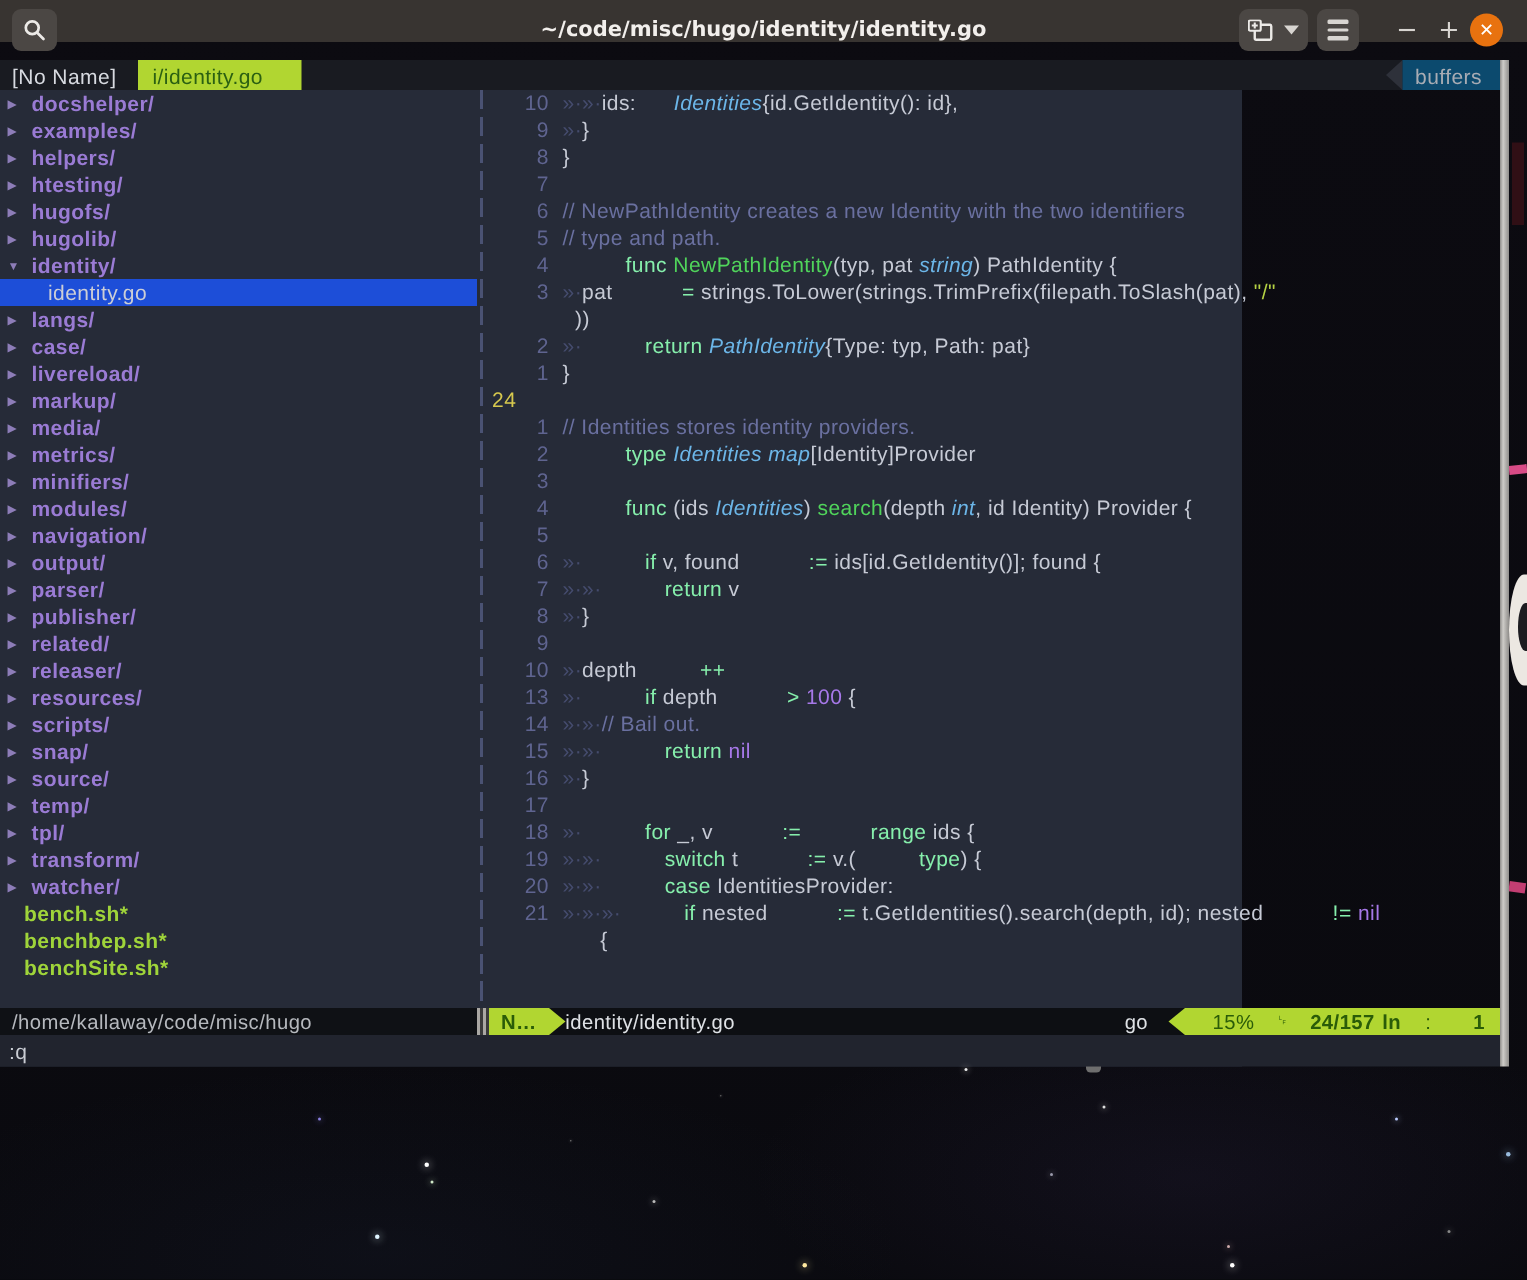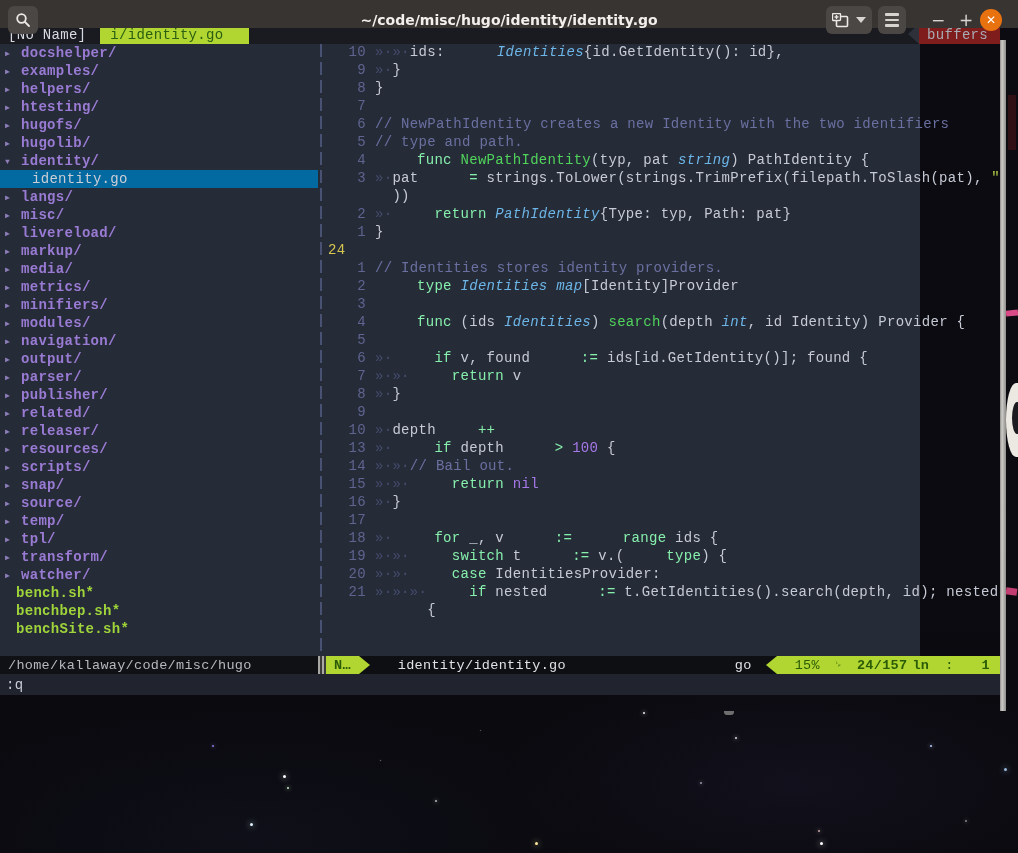--- a/index.html
+++ b/index.html
@@ -21,37 +21,37 @@
     display:flex;align-items:center;justify-content:center;color:#e6e3e0;}
   .tb-title{position:absolute;left:0;right:0;top:0;height:40px;display:flex;align-items:center;justify-content:center;
     color:#f2efec;font-weight:bold;font-size:14px;pointer-events:none;}
   .winctl{position:absolute;top:0;height:40px;display:flex;align-items:center;color:#d8d5d1;font-size:17px;}
   .close-btn{width:22px;height:22px;border-radius:50%;background:#e8720f;color:#fff;
     display:flex;align-items:center;justify-content:center;font-size:12px;font-weight:bold;}
   .caret{width:0;height:0;border-left:5px solid transparent;border-right:5px solid transparent;border-top:6px solid #d8d5d1;}
   .hamb{display:flex;flex-direction:column;gap:3px;}
   .hamb span{display:block;width:14px;height:2.5px;background:#d8d5d1;border-radius:1px;}
 
-  .term{position:absolute;left:0;top:24px;width:920px;height:671px;background:#262b38;
-    font-family:Liberation Mono, monospace;font-size:14px;letter-spacing:.3px;}
+  .term{position:absolute;left:0;top:40px;width:828px;height:671px;background:#262b38;
+    font-family:Liberation Sans, sans-serif;font-size:14px;letter-spacing:.3px;}
   .scrollbar{position:absolute;left:1000px;top:40px;width:6px;height:671px;
     background:linear-gradient(90deg,#8f8d8a,#ceccc8 35%,#8f8d8a);}
 
   
   .tabline{position:absolute;left:0;top:0;width:1000px;height:20px;background:#191b21;display:flex;align-items:stretch;}
   .tab-noname{color:#d7dae0;padding:1px 8px 0 8px;display:flex;align-items:center;}
   .tab-active{margin-left:6px;background:#b1d631;color:#2b6012;padding:1px 26px 0 10px;display:flex;align-items:center;}
   .tab-right{margin-left:auto;display:flex;align-items:stretch;}
   .tab-buf-arrow{width:0;height:0;border-top:10px solid transparent;border-bottom:10px solid transparent;border-right:11px solid #2e313a;}
-  .tab-buffers{background:#7f1d1d;color:#a8acb4;padding:1px 12px 0 8px;display:flex;align-items:center;text-align:center;}
+  .tab-buffers{background:#0c4a6e;color:#a8acb4;padding:1px 12px 0 8px;display:flex;align-items:center;text-align:center;}
 
   
   .tree{position:absolute;left:0;top:20px;width:318px;height:612px;overflow:hidden;}
   .tree-row{height:18px;display:flex;align-items:center;white-space:pre;}
-  .tree-row.sel{background:#0369a1;}
+  .tree-row.sel{background:#1d4ed8;}
   .tr-arrow{width:16px;padding-left:5px;font-size:8px;color:#8d7db8;flex:none;}
   .tr-dir{color:#9a7bd4;font-weight:bold;}
   .tr-file{color:#ccced6;}
   .tr-exec{color:#9fd43a;font-weight:bold;}
   .tr-indent{width:16px;flex:none;}
 
   .vsep{position:absolute;left:320px;top:20px;width:2px;height:612px;
     background:repeating-linear-gradient(#4a5273 0 13px, transparent 13px 18px);}
 
   .code{position:absolute;left:326px;top:20px;width:674px;height:612px;overflow:hidden;}
@@ -69,21 +69,21 @@
   .t-d{color:#c6cad5;text-align:right;}
 
   
   .statusrow{position:absolute;left:0;top:632px;width:1000px;height:18px;display:flex;font-size:13.5px;}
   .tree-status{width:318px;background:#0f1115;color:#b6b9be;display:flex;align-items:center;padding-left:8px;box-sizing:border-box;white-space:pre;}
   .stripes{width:8px;background:repeating-linear-gradient(90deg,#a9a7a3 0 2px,#3a3a3a 2px 4px);}
   .mainstatus{flex:1;background:#0d0f13;display:flex;align-items:center;color:#dfe2e6;}
   .mode-chip{background:#b1d631;color:#2a5c08;font-weight:bold;padding:0 8px;height:18px;display:flex;align-items:center;}
   .arrow-r{width:0;height:0;border-top:9px solid transparent;border-bottom:9px solid transparent;border-left:11px solid #b1d631;}
   .arrow-l{width:0;height:0;border-top:9px solid transparent;border-bottom:9px solid transparent;border-right:11px solid #b1d631;margin-left:14px;}
-  .st-file{margin-left:28px;}
+  .st-file{margin-left:0;}
   .st-ft{margin-left:auto;}
   .lineinfo{background:#b1d631;color:#2a5c08;height:18px;display:flex;align-items:center;flex:none;padding:0 10px 0 18px;}
   .li-b{font-weight:bold;}
 
   .cmdline{position:absolute;left:0;top:650px;width:1000px;height:21px;background:#21242e;color:#c9ccd3;
     display:flex;align-items:center;padding-left:6px;box-sizing:border-box;}
 
   .resize-notch{position:absolute;left:724px;top:711px;width:10px;height:4px;background:#6e6e6e;border-radius:0 0 3px 3px;}
 </style>
 </head>
@@ -110,21 +110,21 @@
     <div class="tree" id="tree">
         <div class="tree-row"><span class="tr-arrow">▶</span><span class="tr-dir">docshelper/</span></div>
         <div class="tree-row"><span class="tr-arrow">▶</span><span class="tr-dir">examples/</span></div>
         <div class="tree-row"><span class="tr-arrow">▶</span><span class="tr-dir">helpers/</span></div>
         <div class="tree-row"><span class="tr-arrow">▶</span><span class="tr-dir">htesting/</span></div>
         <div class="tree-row"><span class="tr-arrow">▶</span><span class="tr-dir">hugofs/</span></div>
         <div class="tree-row"><span class="tr-arrow">▶</span><span class="tr-dir">hugolib/</span></div>
         <div class="tree-row"><span class="tr-arrow">▼</span><span class="tr-dir">identity/</span></div>
         <div class="tree-row sel"><span class="tr-indent" style="width: 32px;"></span><span class="tr-file">identity.go</span></div>
         <div class="tree-row"><span class="tr-arrow">▶</span><span class="tr-dir">langs/</span></div>
-        <div class="tree-row"><span class="tr-arrow">▶</span><span class="tr-dir">misc/</span></div>
+        <div class="tree-row"><span class="tr-arrow">▶</span><span class="tr-dir">case/</span></div>
         <div class="tree-row"><span class="tr-arrow">▶</span><span class="tr-dir">livereload/</span></div>
         <div class="tree-row"><span class="tr-arrow">▶</span><span class="tr-dir">markup/</span></div>
         <div class="tree-row"><span class="tr-arrow">▶</span><span class="tr-dir">media/</span></div>
         <div class="tree-row"><span class="tr-arrow">▶</span><span class="tr-dir">metrics/</span></div>
         <div class="tree-row"><span class="tr-arrow">▶</span><span class="tr-dir">minifiers/</span></div>
         <div class="tree-row"><span class="tr-arrow">▶</span><span class="tr-dir">modules/</span></div>
         <div class="tree-row"><span class="tr-arrow">▶</span><span class="tr-dir">navigation/</span></div>
         <div class="tree-row"><span class="tr-arrow">▶</span><span class="tr-dir">output/</span></div>
         <div class="tree-row"><span class="tr-arrow">▶</span><span class="tr-dir">parser/</span></div>
         <div class="tree-row"><span class="tr-arrow">▶</span><span class="tr-dir">publisher/</span></div>

